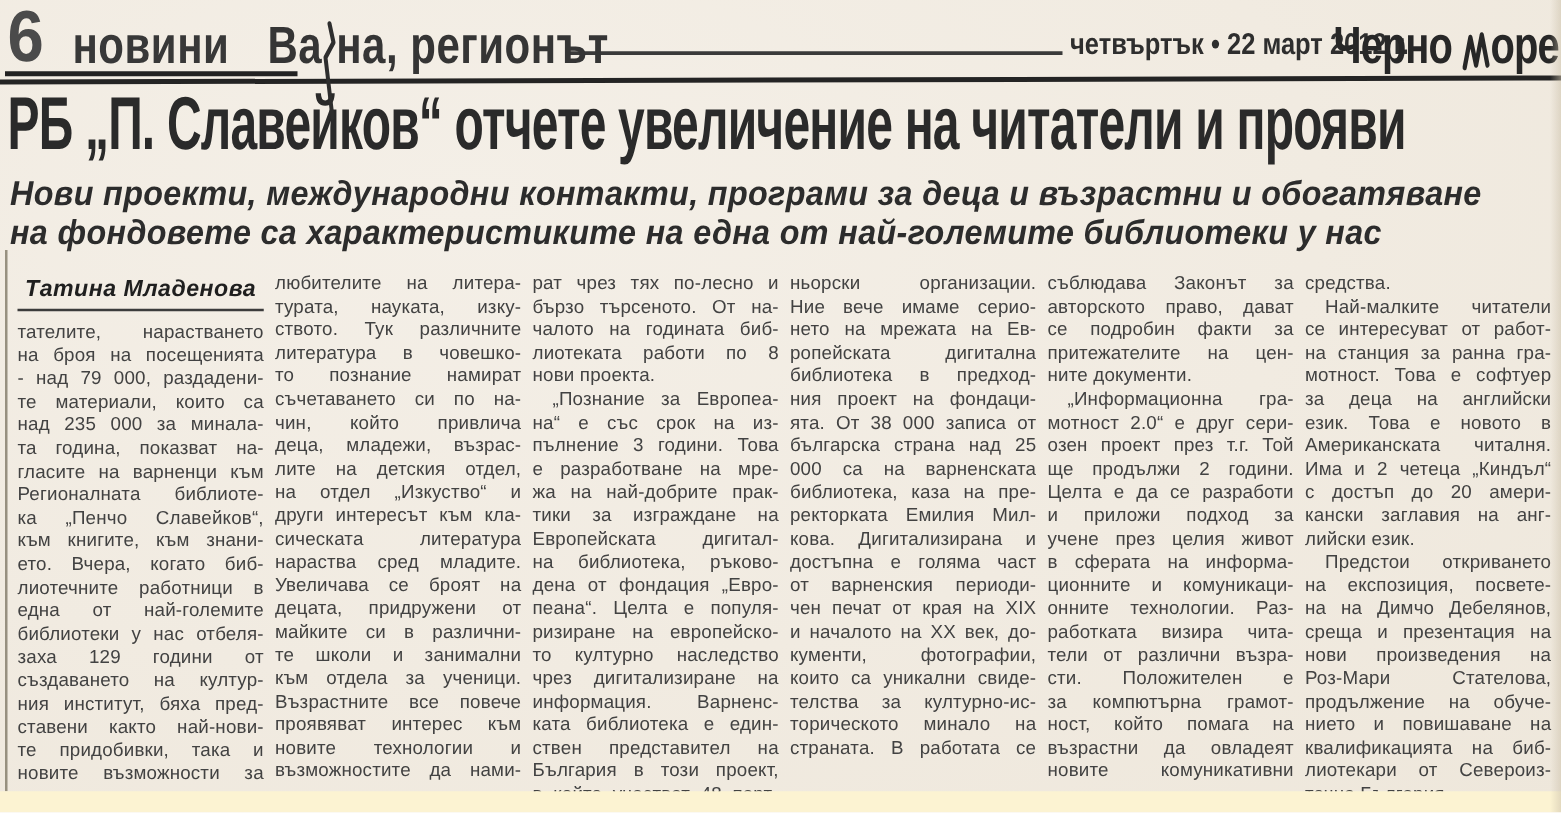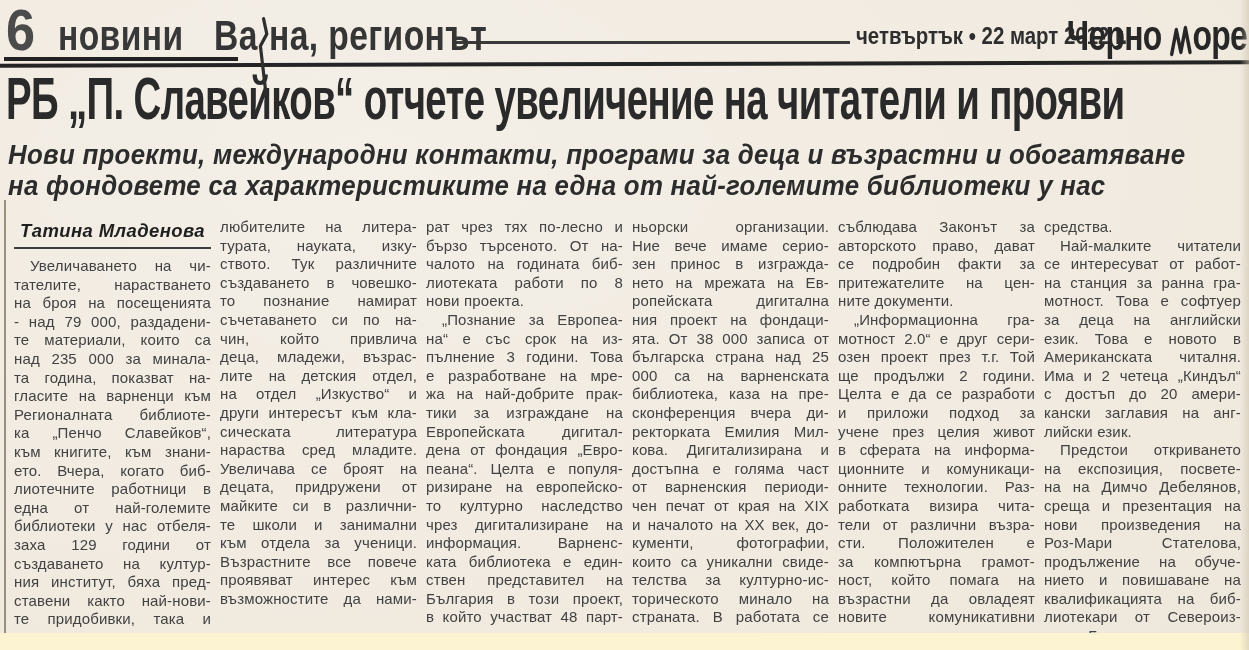--- a/index.html
+++ b/index.html
@@ -69,21 +69,20 @@
 
   <h1 class="headline">РБ „П. Славейков“ отчете увеличение на читатели и прояви</h1>
   <div class="deck">
     <div>Нови проекти, международни контакти, програми за деца и възрастни и обогатяване</div>
     <div>на фондовете са характеристиките на една от най-големите библиотеки у нас</div>
   </div>
 
   <div class="cols">
       <div class="col">
         <div class="byline">Татина Младенова</div>
-        <div class="ln ind">Увеличаването на чи-</div>
         <div class="ln">тателите, нарастването</div>
         <div class="ln">на броя на посещенията</div>
         <div class="ln">- над 79 000, раздадени-</div>
         <div class="ln">те материали, които са</div>
         <div class="ln">над 235 000 за минала-</div>
         <div class="ln">та година, показват на-</div>
         <div class="ln">гласите на варненци към</div>
         <div class="ln">Регионалната библиоте-</div>
         <div class="ln">ка „Пенчо Славейков“,</div>
         <div class="ln">към книгите, към знани-</div>
@@ -95,75 +94,76 @@
         <div class="ln">създаването на култур-</div>
         <div class="ln">ния институт, бяха пред-</div>
         <div class="ln">ставени както най-нови-</div>
         <div class="ln">те придобивки, така и</div>
         <div class="ln">новите възможности за</div>
       </div>
       <div class="col">
         <div class="ln">любителите на литера-</div>
         <div class="ln">турата, науката, изку-</div>
         <div class="ln">ството. Тук различните</div>
-        <div class="ln">създаването в човешко-</div>
+        <div class="ln">литература в човешко-</div>
         <div class="ln">то познание намират</div>
         <div class="ln">съчетаването си по на-</div>
         <div class="ln">чин, който привлича</div>
         <div class="ln">деца, младежи, възрас-</div>
         <div class="ln">лите на детския отдел,</div>
         <div class="ln">на отдел „Изкуство“ и</div>
         <div class="ln">други интересът към кла-</div>
         <div class="ln">сическата литература</div>
         <div class="ln">нараства сред младите.</div>
         <div class="ln">Увеличава се броят на</div>
         <div class="ln">децата, придружени от</div>
         <div class="ln">майките си в различни-</div>
         <div class="ln">те школи и занимални</div>
         <div class="ln">към отдела за ученици.</div>
         <div class="ln">Възрастните все повече</div>
         <div class="ln">проявяват интерес към</div>
+        <div class="ln">новите технологии и</div>
         <div class="ln">възможностите да нами-</div>
       </div>
       <div class="col">
         <div class="ln">рат чрез тях по-лесно и</div>
         <div class="ln">бързо търсеното. От на-</div>
         <div class="ln">чалото на годината биб-</div>
         <div class="ln">лиотеката работи по 8</div>
         <div class="ln end">нови проекта.</div>
         <div class="ln ind">„Познание за Европеа-</div>
         <div class="ln">на“ е със срок на из-</div>
         <div class="ln">пълнение 3 години. Това</div>
         <div class="ln">е разработване на мре-</div>
         <div class="ln">жа на най-добрите прак-</div>
         <div class="ln">тики за изграждане на</div>
         <div class="ln">Европейската дигитал-</div>
+        <div class="ln">на библиотека, ръково-</div>
         <div class="ln">дена от фондация „Евро-</div>
         <div class="ln">пеана“. Целта е популя-</div>
         <div class="ln">ризиране на европейско-</div>
         <div class="ln">то културно наследство</div>
         <div class="ln">чрез дигитализиране на</div>
         <div class="ln">информация. Варненс-</div>
         <div class="ln">ката библиотека е един-</div>
         <div class="ln">ствен представител на</div>
         <div class="ln">България в този проект,</div>
         <div class="ln">в който участват 48 парт-</div>
       </div>
       <div class="col">
         <div class="ln">ньорски организации.</div>
         <div class="ln">Ние вече имаме серио-</div>
-        <div class="ln">зен принос в изгражда-</div>
         <div class="ln">нето на мрежата на Ев-</div>
         <div class="ln">ропейската дигитална</div>
+        <div class="ln">библиотека в предход-</div>
         <div class="ln">ния проект на фондаци-</div>
         <div class="ln">ята. От 38 000 записа от</div>
         <div class="ln">българска страна над 25</div>
         <div class="ln">000 са на варненската</div>
         <div class="ln">библиотека, каза на пре-</div>
-        <div class="ln">сконференция вчера ди-</div>
         <div class="ln">ректорката Емилия Мил-</div>
         <div class="ln">кова. Дигитализирана и</div>
         <div class="ln">достъпна е голяма част</div>
         <div class="ln">от варненския периоди-</div>
         <div class="ln">чен печат от края на XIX</div>
         <div class="ln">и началото на XX век, до-</div>
         <div class="ln">кументи, фотографии,</div>
         <div class="ln">които са уникални свиде-</div>
         <div class="ln">телства за културно-ис-</div>
         <div class="ln">торическото минало на</div>

